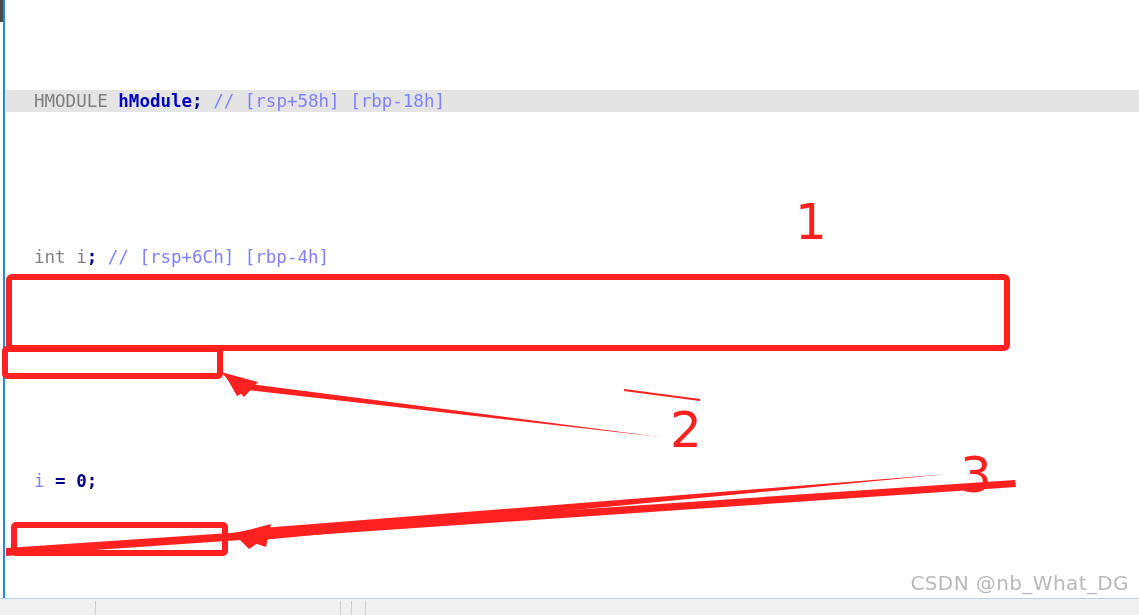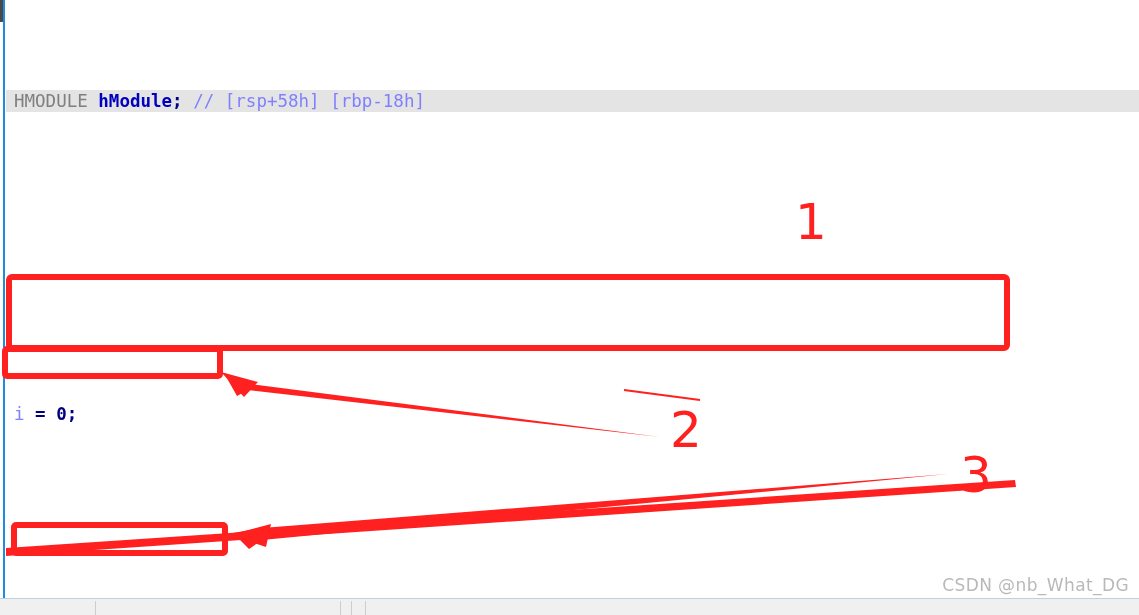--- a/index.html
+++ b/index.html
@@ -46,21 +46,21 @@
     width: 1133px;
     font-family: "DejaVu Sans Mono", monospace;
     font-size: 17.5px;
     line-height: 22.4px;
     white-space: pre;
     letter-spacing: 0px;
   }
   .ln {
     display: block;
     height: 22.4px;
-    padding-left: 8px;
+    padding-left: 28px;
   }
   .ln.hl { background: #e4e4e4; }
 
   
   .t-kw     { color: #0000c0; font-weight: bold; }  
   .t-type   { color: #808080; }                      
   .t-var    { color: #8080ff; }                      
   .t-num    { color: #000080; font-weight: bold; }   
   .t-cmt    { color: #8080ff; }                      
   .t-punc   { color: #000080; font-weight: bold; }   
@@ -98,41 +98,42 @@
     line-height: 1;
   }
 
   
   .watermark {
     position: absolute;
     right: 10px;
     bottom: 20px;
     color: #b9b9b9;
     font-family: "DejaVu Sans", sans-serif;
-    font-size: 17px;
+    font-size: 20px;
     letter-spacing: 0.4px;
   }
 </style>
 </head>
 <body>
 
 <div id="root">
 
   <div class="editor">
     <div class="gutter-mark"></div>
     <div class="left-rule"></div>
 
     <div class="code">
 
       
       <span class="ln hl"><span class="t-type">HMODULE</span><span class="t-plain"> </span><span class="t-kw">hModule</span><span class="t-punc">;</span><span class="t-plain"> </span><span class="t-cmt">// [rsp+58h] [rbp-18h]</span></span>
 
       
 
       
+      <span class="ln"><span class="t-type">int</span><span class="t-plain"> </span><span class="t-type">i</span><span class="t-punc">;</span><span class="t-plain"> </span><span class="t-cmt">// [rsp+6Ch] [rbp-4h]</span></span>
 
       
       <span class="ln">&nbsp;</span>
 
       
       <span class="ln"><span class="t-var">i</span><span class="t-punc"> = </span><span class="t-num">0</span><span class="t-punc">;</span></span>
 
       
       
 

